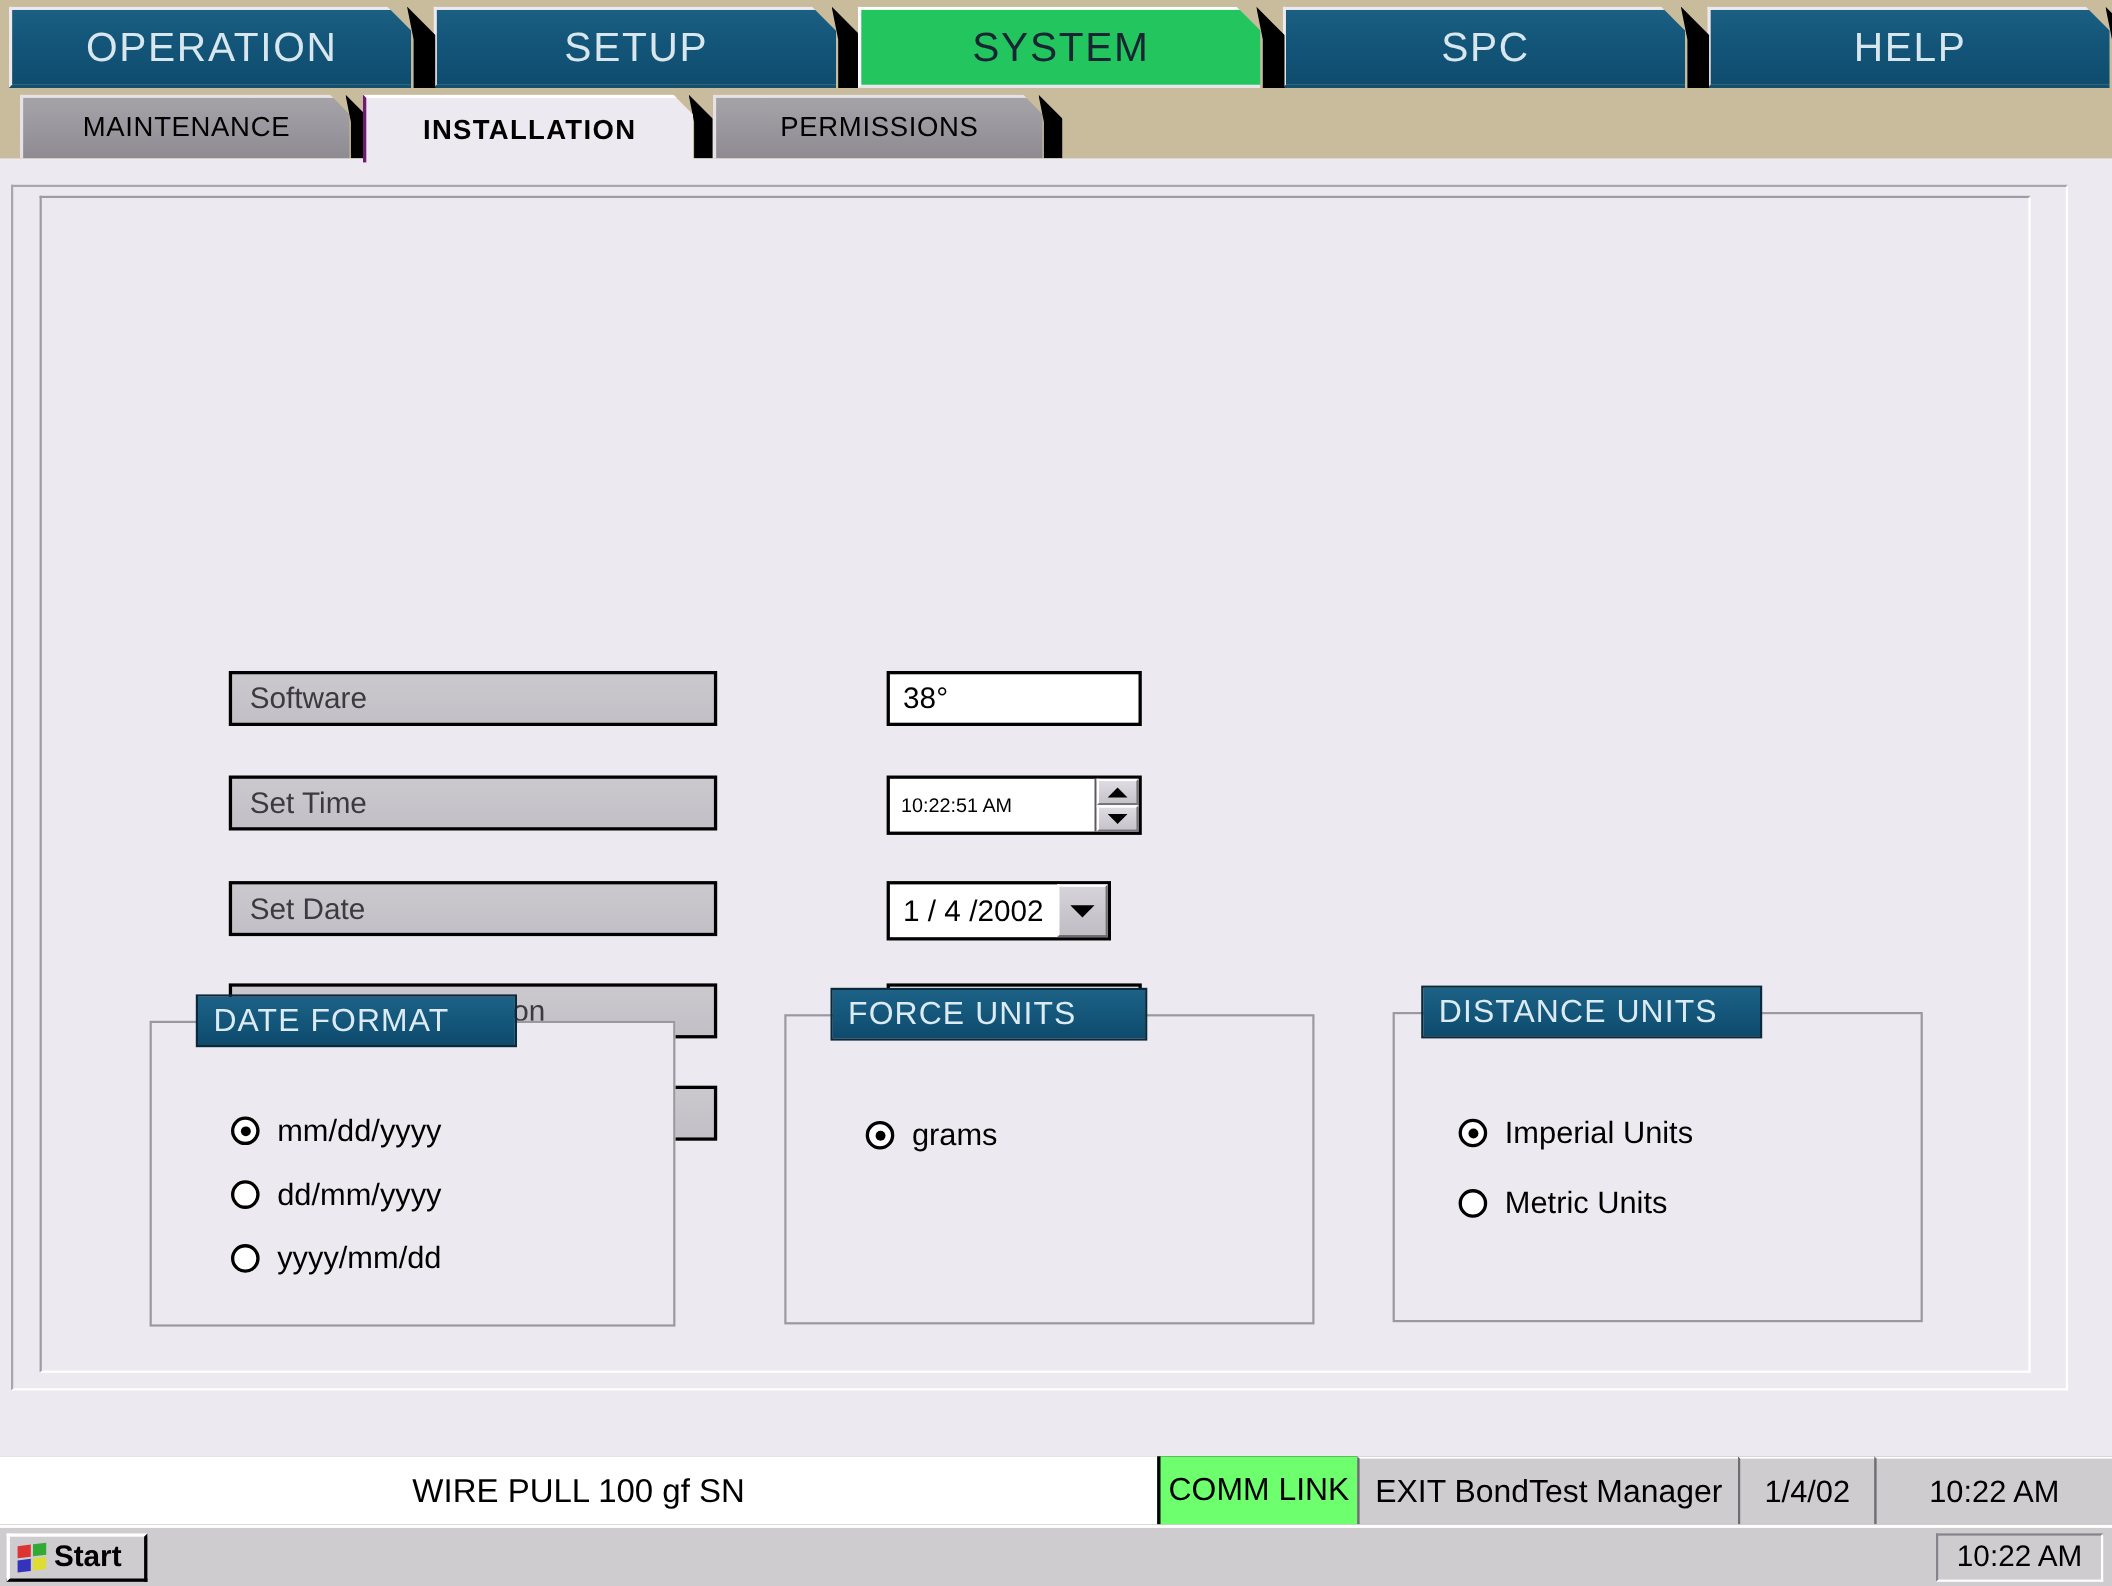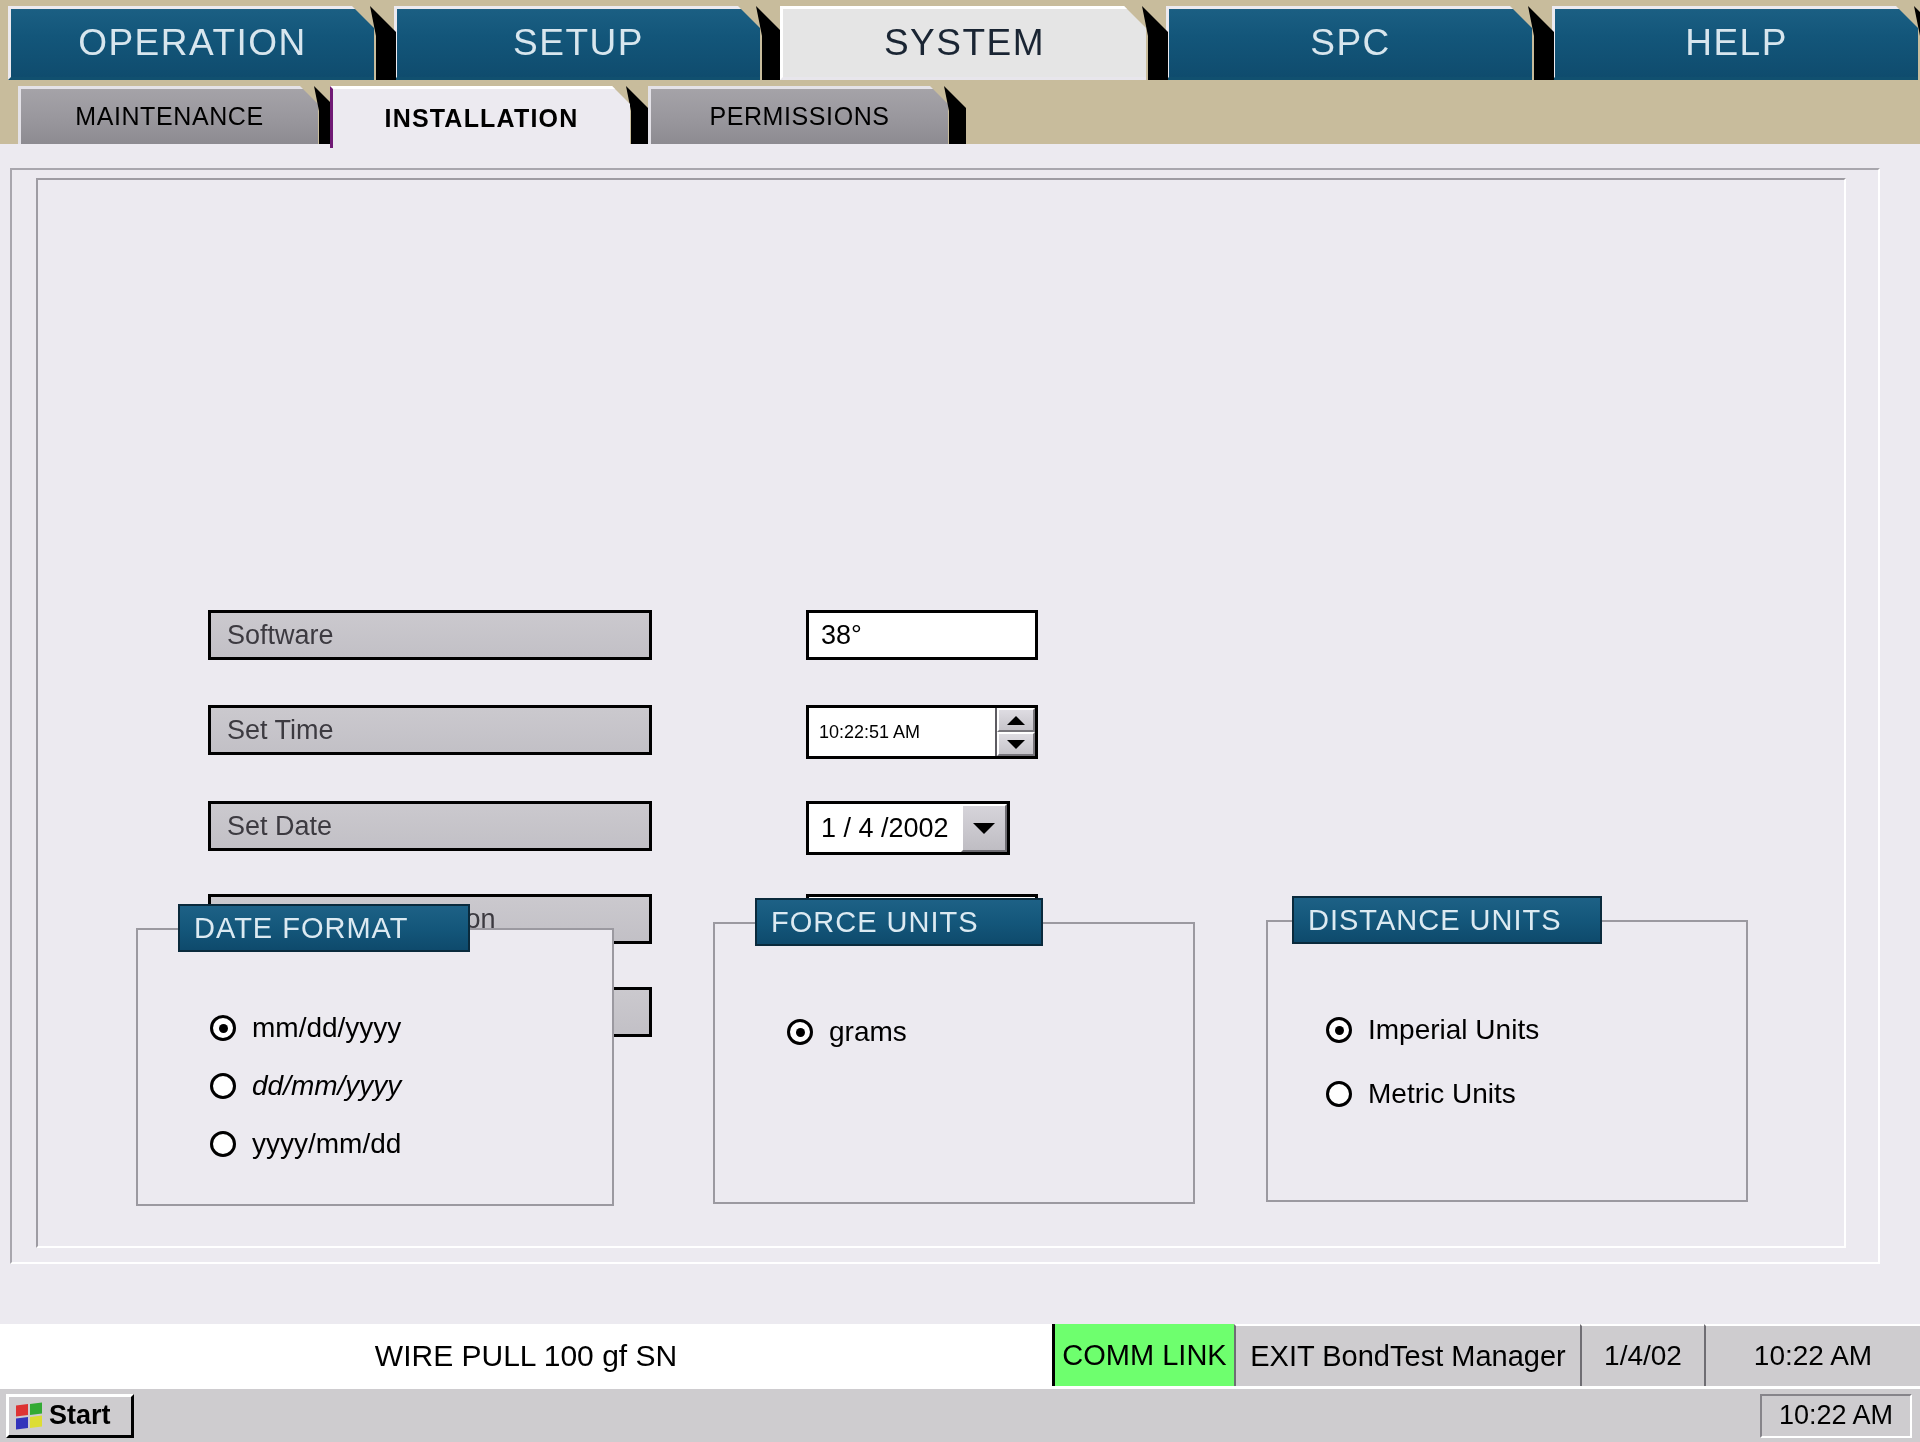--- a/index.html
+++ b/index.html
@@ -39,21 +39,21 @@
     z-index: 3;
   }
   .maintab.inactive {
     background: linear-gradient(180deg, #1b5f83 0%, #13567a 40%, #0f4c6e 100%);
     color: #d8e6ee;
     border-top: 3px solid #eceaf0;
     border-left: 3px solid #eceaf0;
     border-bottom: 3px solid #11506f;
   }
   .maintab.active {
-    background: #e5e5e5;
+    background: #22c55e;
     color: #1a2533;
     border-top: 3px solid #ffffff;
     border-left: 3px solid #ffffff;
     border-bottom: 3px solid #e8e6ec;
   }
   .maintab-shadow {
     position: absolute;
     top: 6px; height: 74px; width: 26px;
     background: #000;
     -webkit-clip-path: polygon(0 0, 100% 26px, 100% 100%, 6px 100%, 6px 30px);
@@ -502,21 +502,21 @@
             </div>
           </div>
 
         <div class="groupbox" style="left:98px; top:748px; width:478px; height:278px;">
           <div class="group-title" style="left:40px; width:292px;">DATE FORMAT</div>
           <div id="dfOpts">
               <div class="radio-row" style="left: 72px; top: 82px;">
                 <span class="radio on"></span>
                 <span>mm/dd/yyyy</span>
               </div>
-              <div class="radio-row" style="left: 72px; top: 140px; font-style: italic;">
+              <div class="radio-row" style="left: 72px; top: 140px;">
                 <span class="radio"></span>
                 <span>dd/mm/yyyy</span>
               </div>
               <div class="radio-row" style="left: 72px; top: 198px;">
                 <span class="radio"></span>
                 <span>yyyy/mm/dd</span>
               </div>
             </div>
         </div>
 

